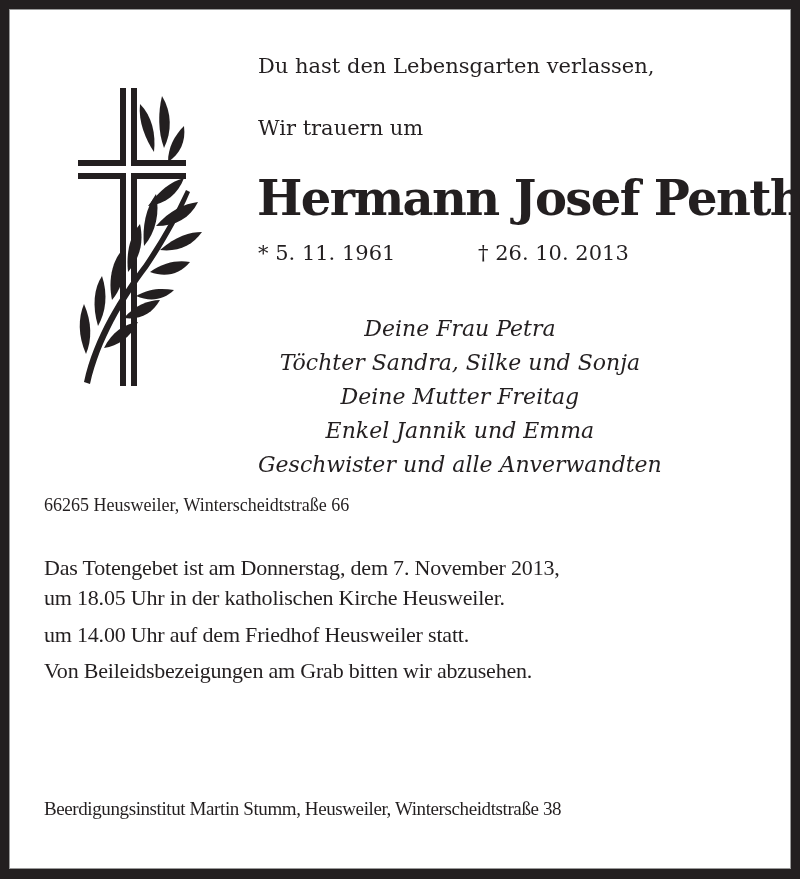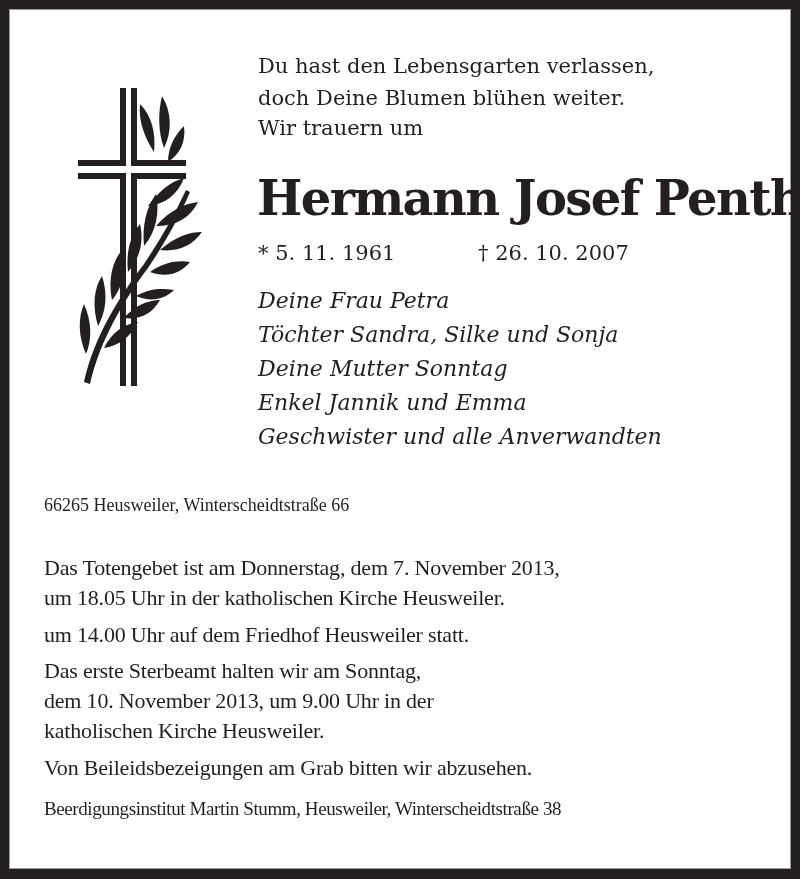--- a/index.html
+++ b/index.html
@@ -21,21 +21,21 @@
     .abs { position: absolute; white-space: nowrap; }
     .emblem { position: absolute; left: 64px; top: 86px; width: 140px; height: 302px; }
     .quote { left: 258px; top: 30px; font-size: 21px; line-height: 32px; margin-top: 20px; }
     .intro { left: 258px; top: 113px; font-size: 21px; line-height: 30px; }
     .name {
       left: 257px; top: 172px; font-size: 48px; line-height: 52px; font-weight: bold;
       letter-spacing: -1.6px; font-family: "DejaVu Serif", serif;
     }
     .dates { left: 258px; top: 238px; font-size: 21px; line-height: 30px; }
     .dates .birth { display: inline-block; width: 220px; }
-    .mourners { left: 258px; top: 284px; font-size: 22px; line-height: 34px; font-style: italic; }
+    .mourners { left: 258px; top: 312px; font-size: 22px; line-height: 34px; font-style: italic; text-align: center; }
     .address {
       left: 44px; top: 489px; font-size: 18px; line-height: 32px;
       font-family: "Liberation Serif", serif; letter-spacing: 0px;
     }
     .body-text {
       left: 44px; top: 541px; font-size: 22px; line-height: 30.3px;
       font-family: "Liberation Serif", serif; letter-spacing: -0.2px; margin-top: 12px;
     }
     .body-text p { margin: 0 0 6px 0; }
     .footer {
@@ -78,52 +78,46 @@
     <path d="M48 214 C44 194 48 176 58 164 C62 182 60 200 48 214 Z"></path>
     <path d="M34 240 C28 220 30 202 38 190 C44 208 42 226 34 240 Z"></path>
     <path d="M22 268 C14 250 14 232 20 218 C28 236 28 254 22 268 Z"></path>
     <path d="M40 262 C48 246 60 238 74 236 C66 252 54 260 40 262 Z"></path>
     <path d="M60 232 C70 220 84 214 96 214 C88 228 76 234 60 232 Z"></path>
   </g>
 </svg>
 
 <div class="abs quote">
   <span class="line">Du hast den Lebensgarten verlassen,</span>
-  <span class="line">doch Deine Blumen blühen weiter.</span>
 </div>
 
 <div class="abs intro">Wir trauern um</div>
 
 <div class="abs name">Hermann Josef Penth</div>
 
 <div class="abs dates">
-  <span class="birth">* 5. 11. 1961</span><span>† 26. 10. 2007</span>
+  <span class="birth">* 5. 11. 1961</span><span>† 26. 10. 2013</span>
 </div>
 
 <div class="abs mourners">
   <span class="line">Deine Frau Petra</span>
   <span class="line">Töchter Sandra, Silke und Sonja</span>
-  <span class="line">Deine Mutter Sonntag</span>
+  <span class="line">Deine Mutter Freitag</span>
   <span class="line">Enkel Jannik und Emma</span>
   <span class="line">Geschwister und alle Anverwandten</span>
 </div>
 
 <div class="abs address">66265 Heusweiler, Winterscheidtstraße 66</div>
 
 <div class="abs body-text">
   <p>
     <span class="line">Das Totengebet ist am Donnerstag, dem 7. November 2013,</span>
     <span class="line">um 18.05 Uhr in der katholischen Kirche Heusweiler.</span>
   </p>
   <p>
     <span class="line">um 14.00 Uhr auf dem Friedhof Heusweiler statt.</span>
   </p>
   <p>
-    <span class="line">Das erste Sterbeamt halten wir am Sonntag,</span>
-    <span class="line">dem 10. November 2013, um 9.00 Uhr in der</span>
-    <span class="line">katholischen Kirche Heusweiler.</span>
-  </p>
-  <p>
     <span class="line">Von Beileidsbezeigungen am Grab bitten wir abzusehen.</span>
   </p>
 </div>
 
 <div class="abs footer">Beerdigungsinstitut Martin Stumm, Heusweiler, Winterscheidtstraße 38</div>
 
 </body></html>

